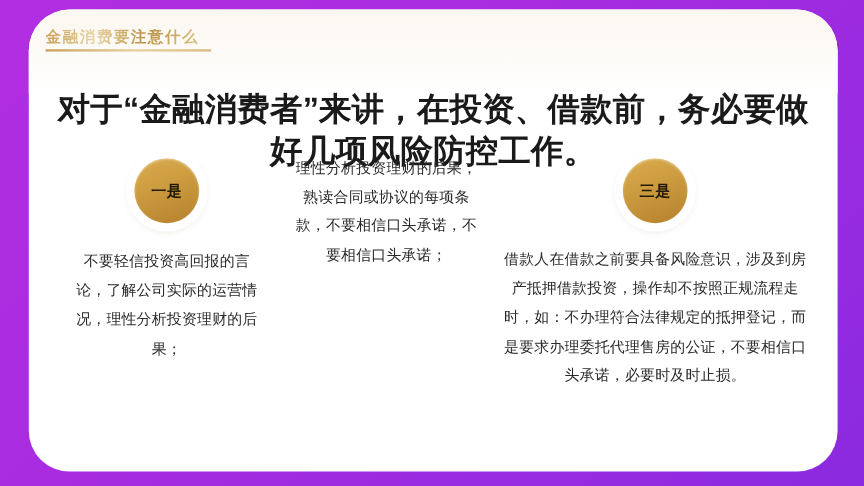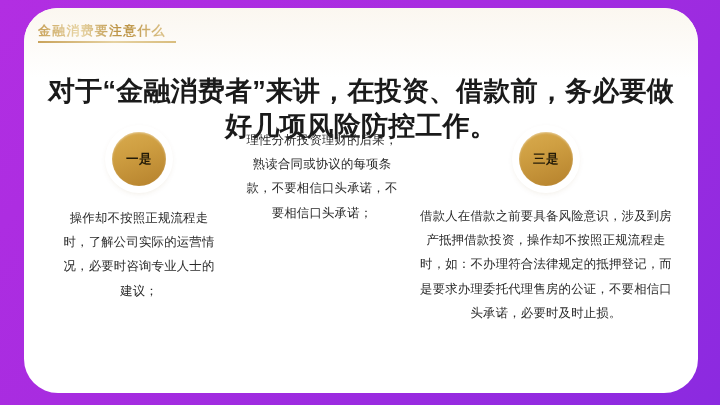--- a/index.html
+++ b/index.html
@@ -152,21 +152,21 @@
     </div>
 
     <div class="title">对于“金融消费者”来讲，在投资、借款前，务必要做好几项风险防控工作。</div>
 
     <div class="columns">
 
       <div class="col col-1">
         <div class="badge-ring">
           <div class="badge">一是</div>
         </div>
-        <div class="body-text">操作却不按照正规流程走时，了解公司实际的运营情况，必要时咨询专业人士的建议；</div>
+        <div class="body-text">不要轻信投资高回报的言论，了解公司实际的运营情况，理性分析投资理财的后果；</div>
       </div>
 
       <div class="col col-2">
         <div class="body-text">理性分析投资理财的后果，熟读合同或协议的每项条款，不要相信口头承诺，不要相信口头承诺；</div>
       </div>
 
       <div class="col col-3">
         <div class="badge-ring">
           <div class="badge">三是</div>
         </div>

